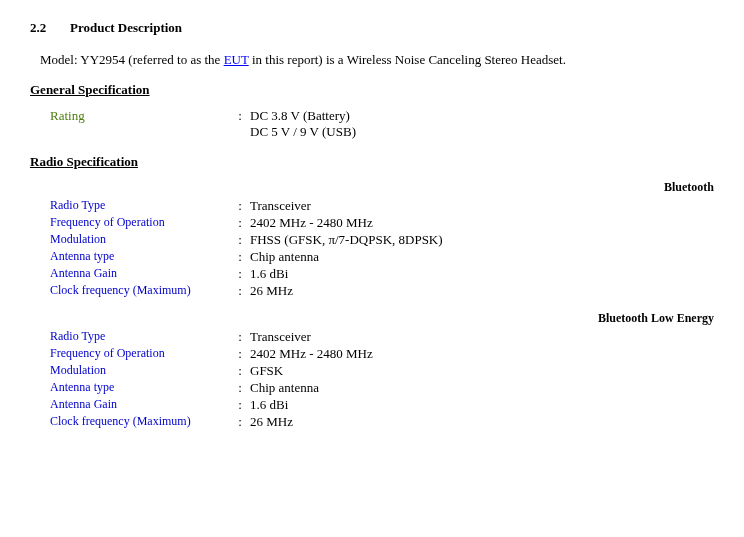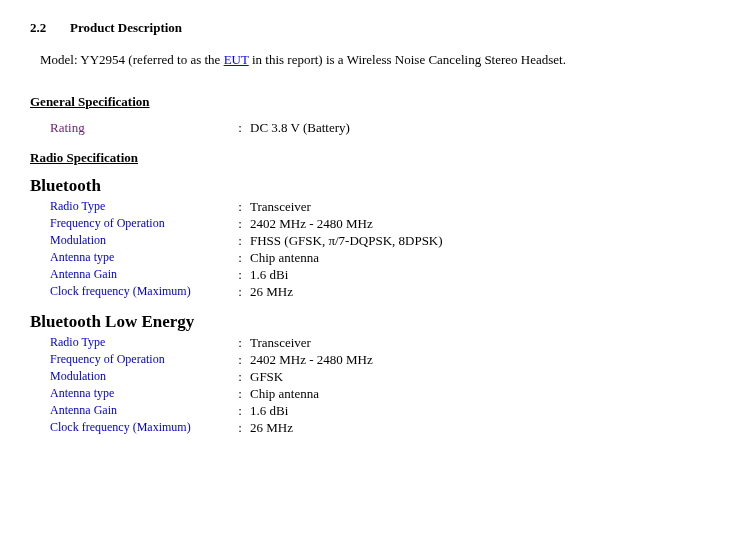--- a/index.html
+++ b/index.html
@@ -19,21 +19,21 @@
     }
 
     .product-description-heading {
       font-weight: bold;
       font-size: 13px;
       margin-bottom: 16px;
     }
 
     .model-text {
       font-size: 13px;
-      margin-bottom: 26px;
+      margin-bottom: 14px;
       padding-left: 10px;
       color: #000;
     }
 
     .model-text .eut-link {
       color: #0000ff;
       text-decoration: underline;
     }
 
     .spec-group-heading {
@@ -72,27 +72,28 @@
     .spec-value-multiline {
       display: flex;
       flex-direction: column;
     }
 
     .rating-label {
       width: 200px;
       min-width: 200px;
       padding-left: 20px;
       font-size: 13px;
-      color: #701a75;
+      color: #4d7c0f;
     }
 
     .radio-section-label {
       font-weight: bold;
-      font-size: 17px;
+      font-size: 12px;
       margin-bottom: 3px;
+      text-align: right;
     }
 
     .general-spec-section {
       margin-bottom: 14px;
     }
 
     .radio-spec-section {
       margin-bottom: 10px;
     }
 
@@ -116,20 +117,21 @@
 </p>
 
 <div class="general-spec-section">
   <div class="spec-group-heading">General Specification</div>
 
   <div class="spec-row">
     <span class="rating-label">Rating</span>
     <span class="spec-colon">:</span>
     <span class="spec-value spec-value-multiline">
       <span>DC 3.8 V (Battery)</span>
+      <span>DC 5 V / 9 V (USB)</span>
     </span>
   </div>
 </div>
 
 <div class="radio-spec-section">
   <div class="spec-group-heading">Radio Specification</div>
 
   <div class="bluetooth-group">
     <div class="radio-section-label">Bluetooth</div>
     <div id="bluetooth-rows">

